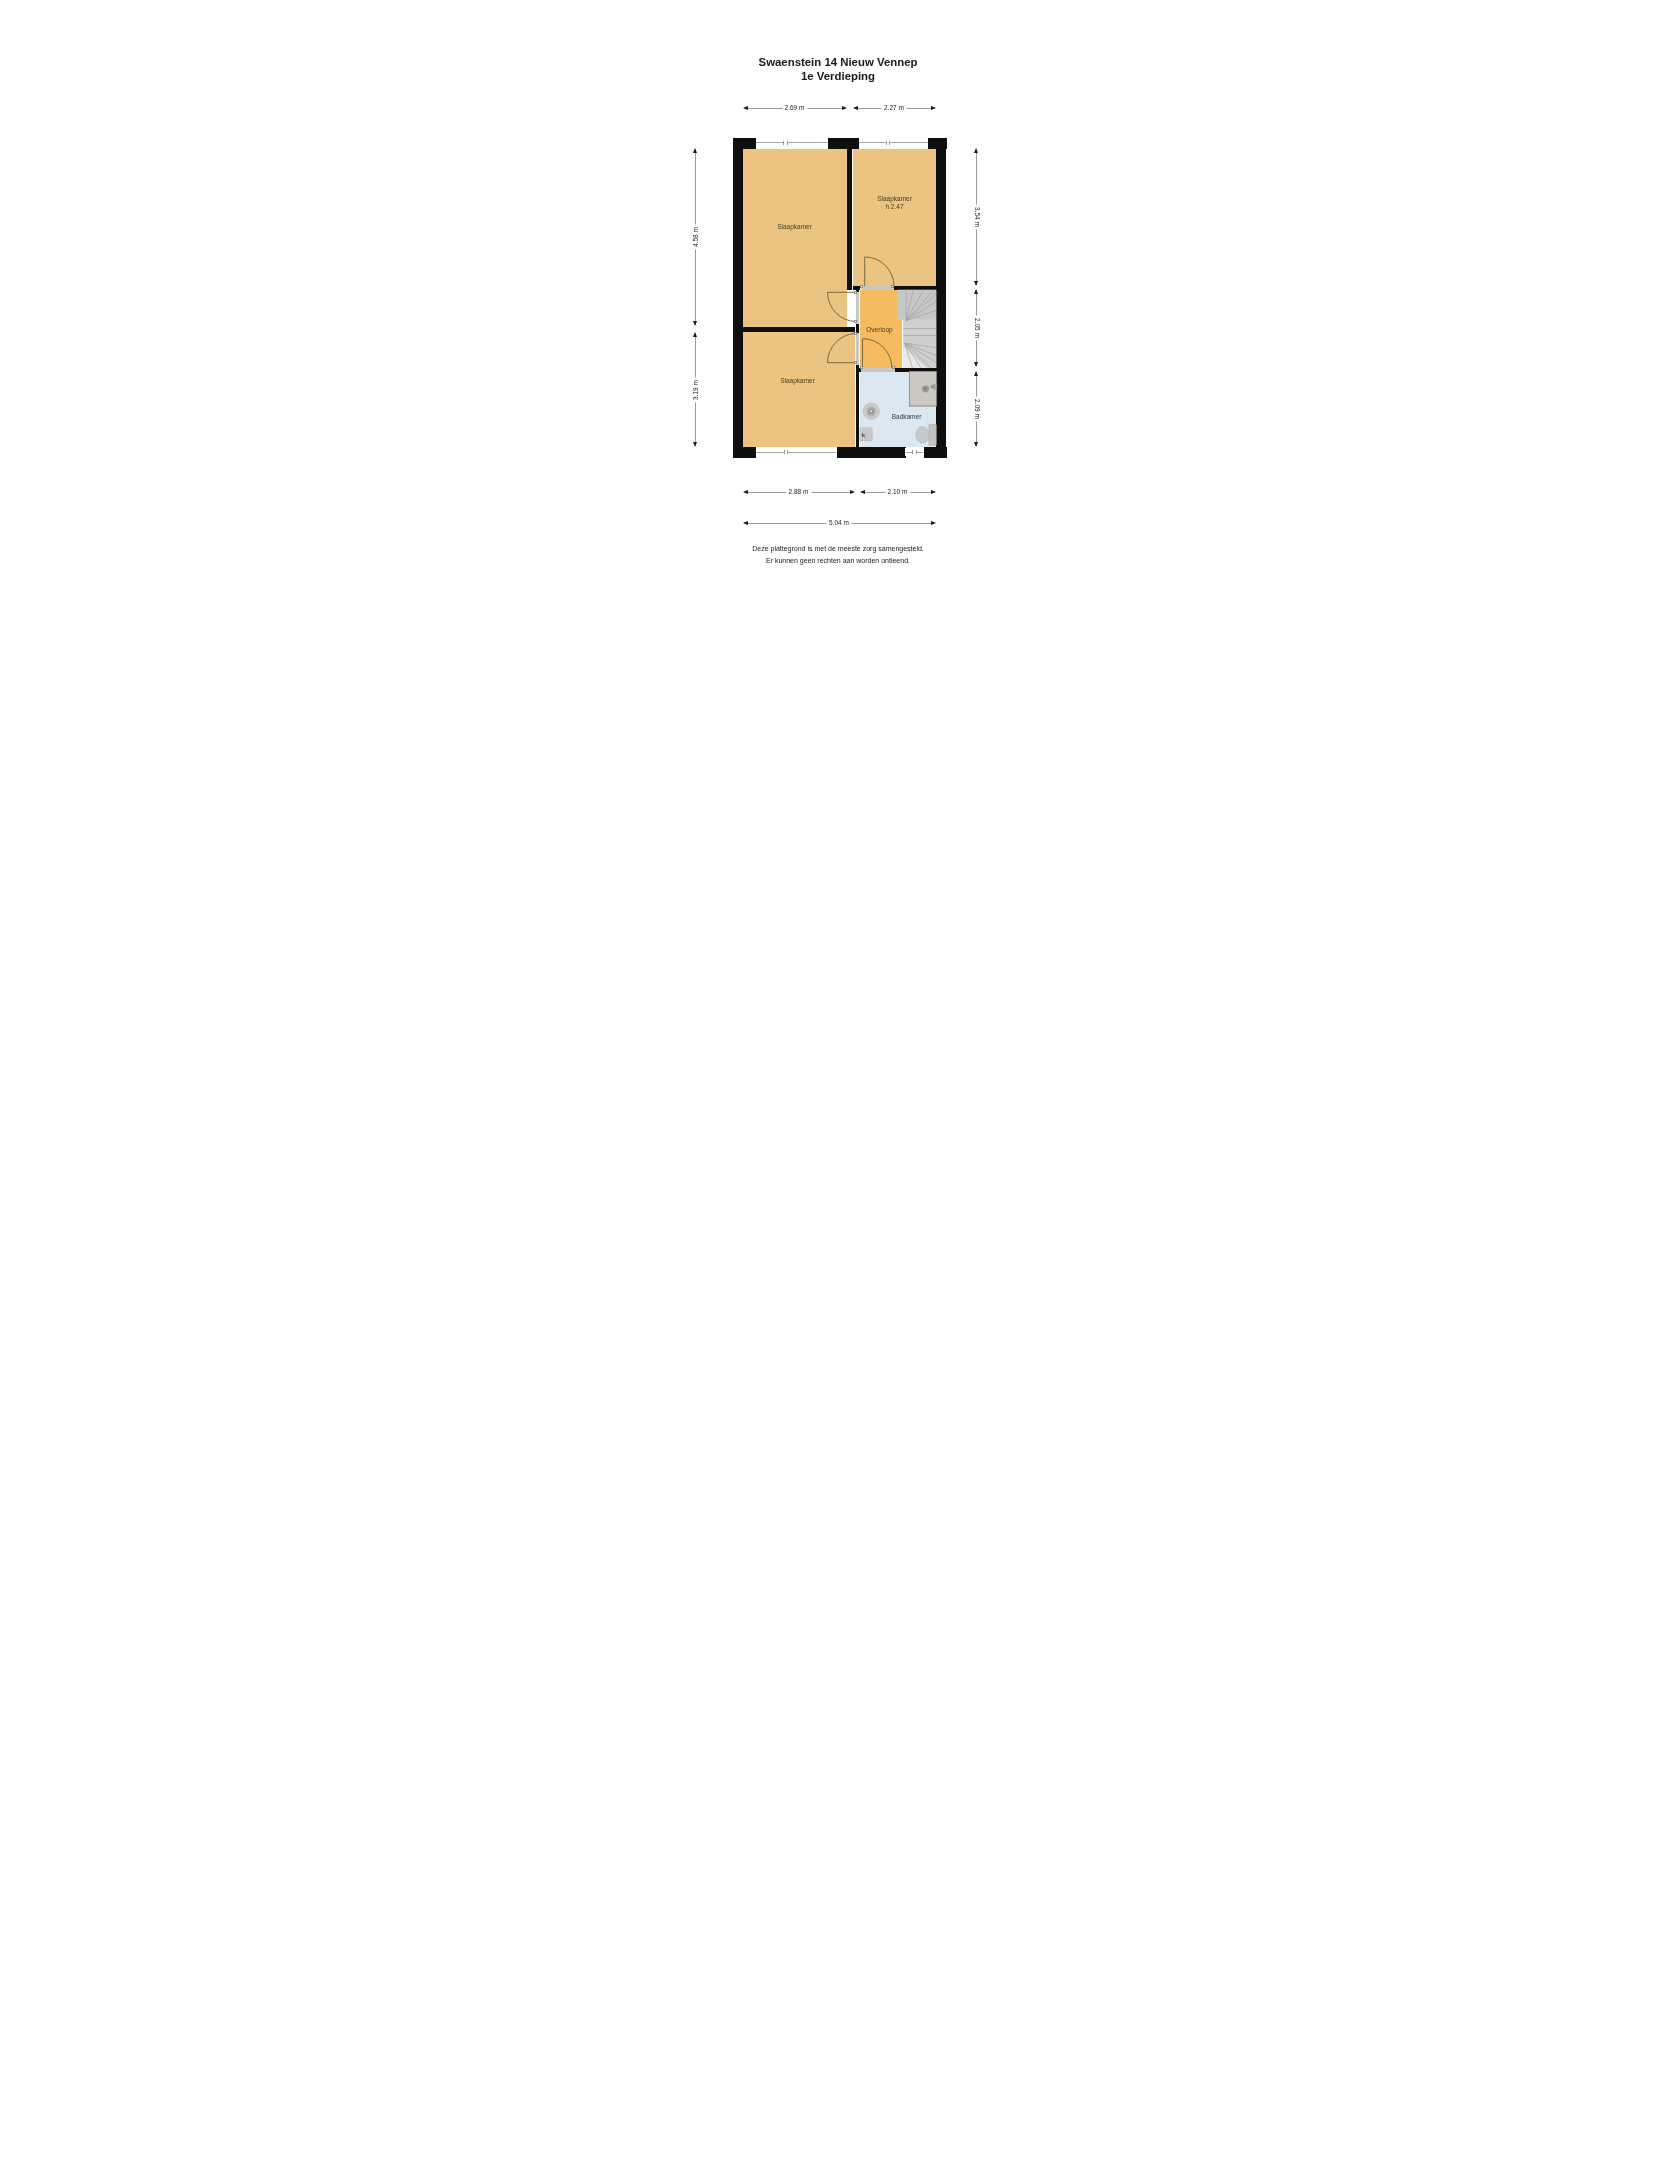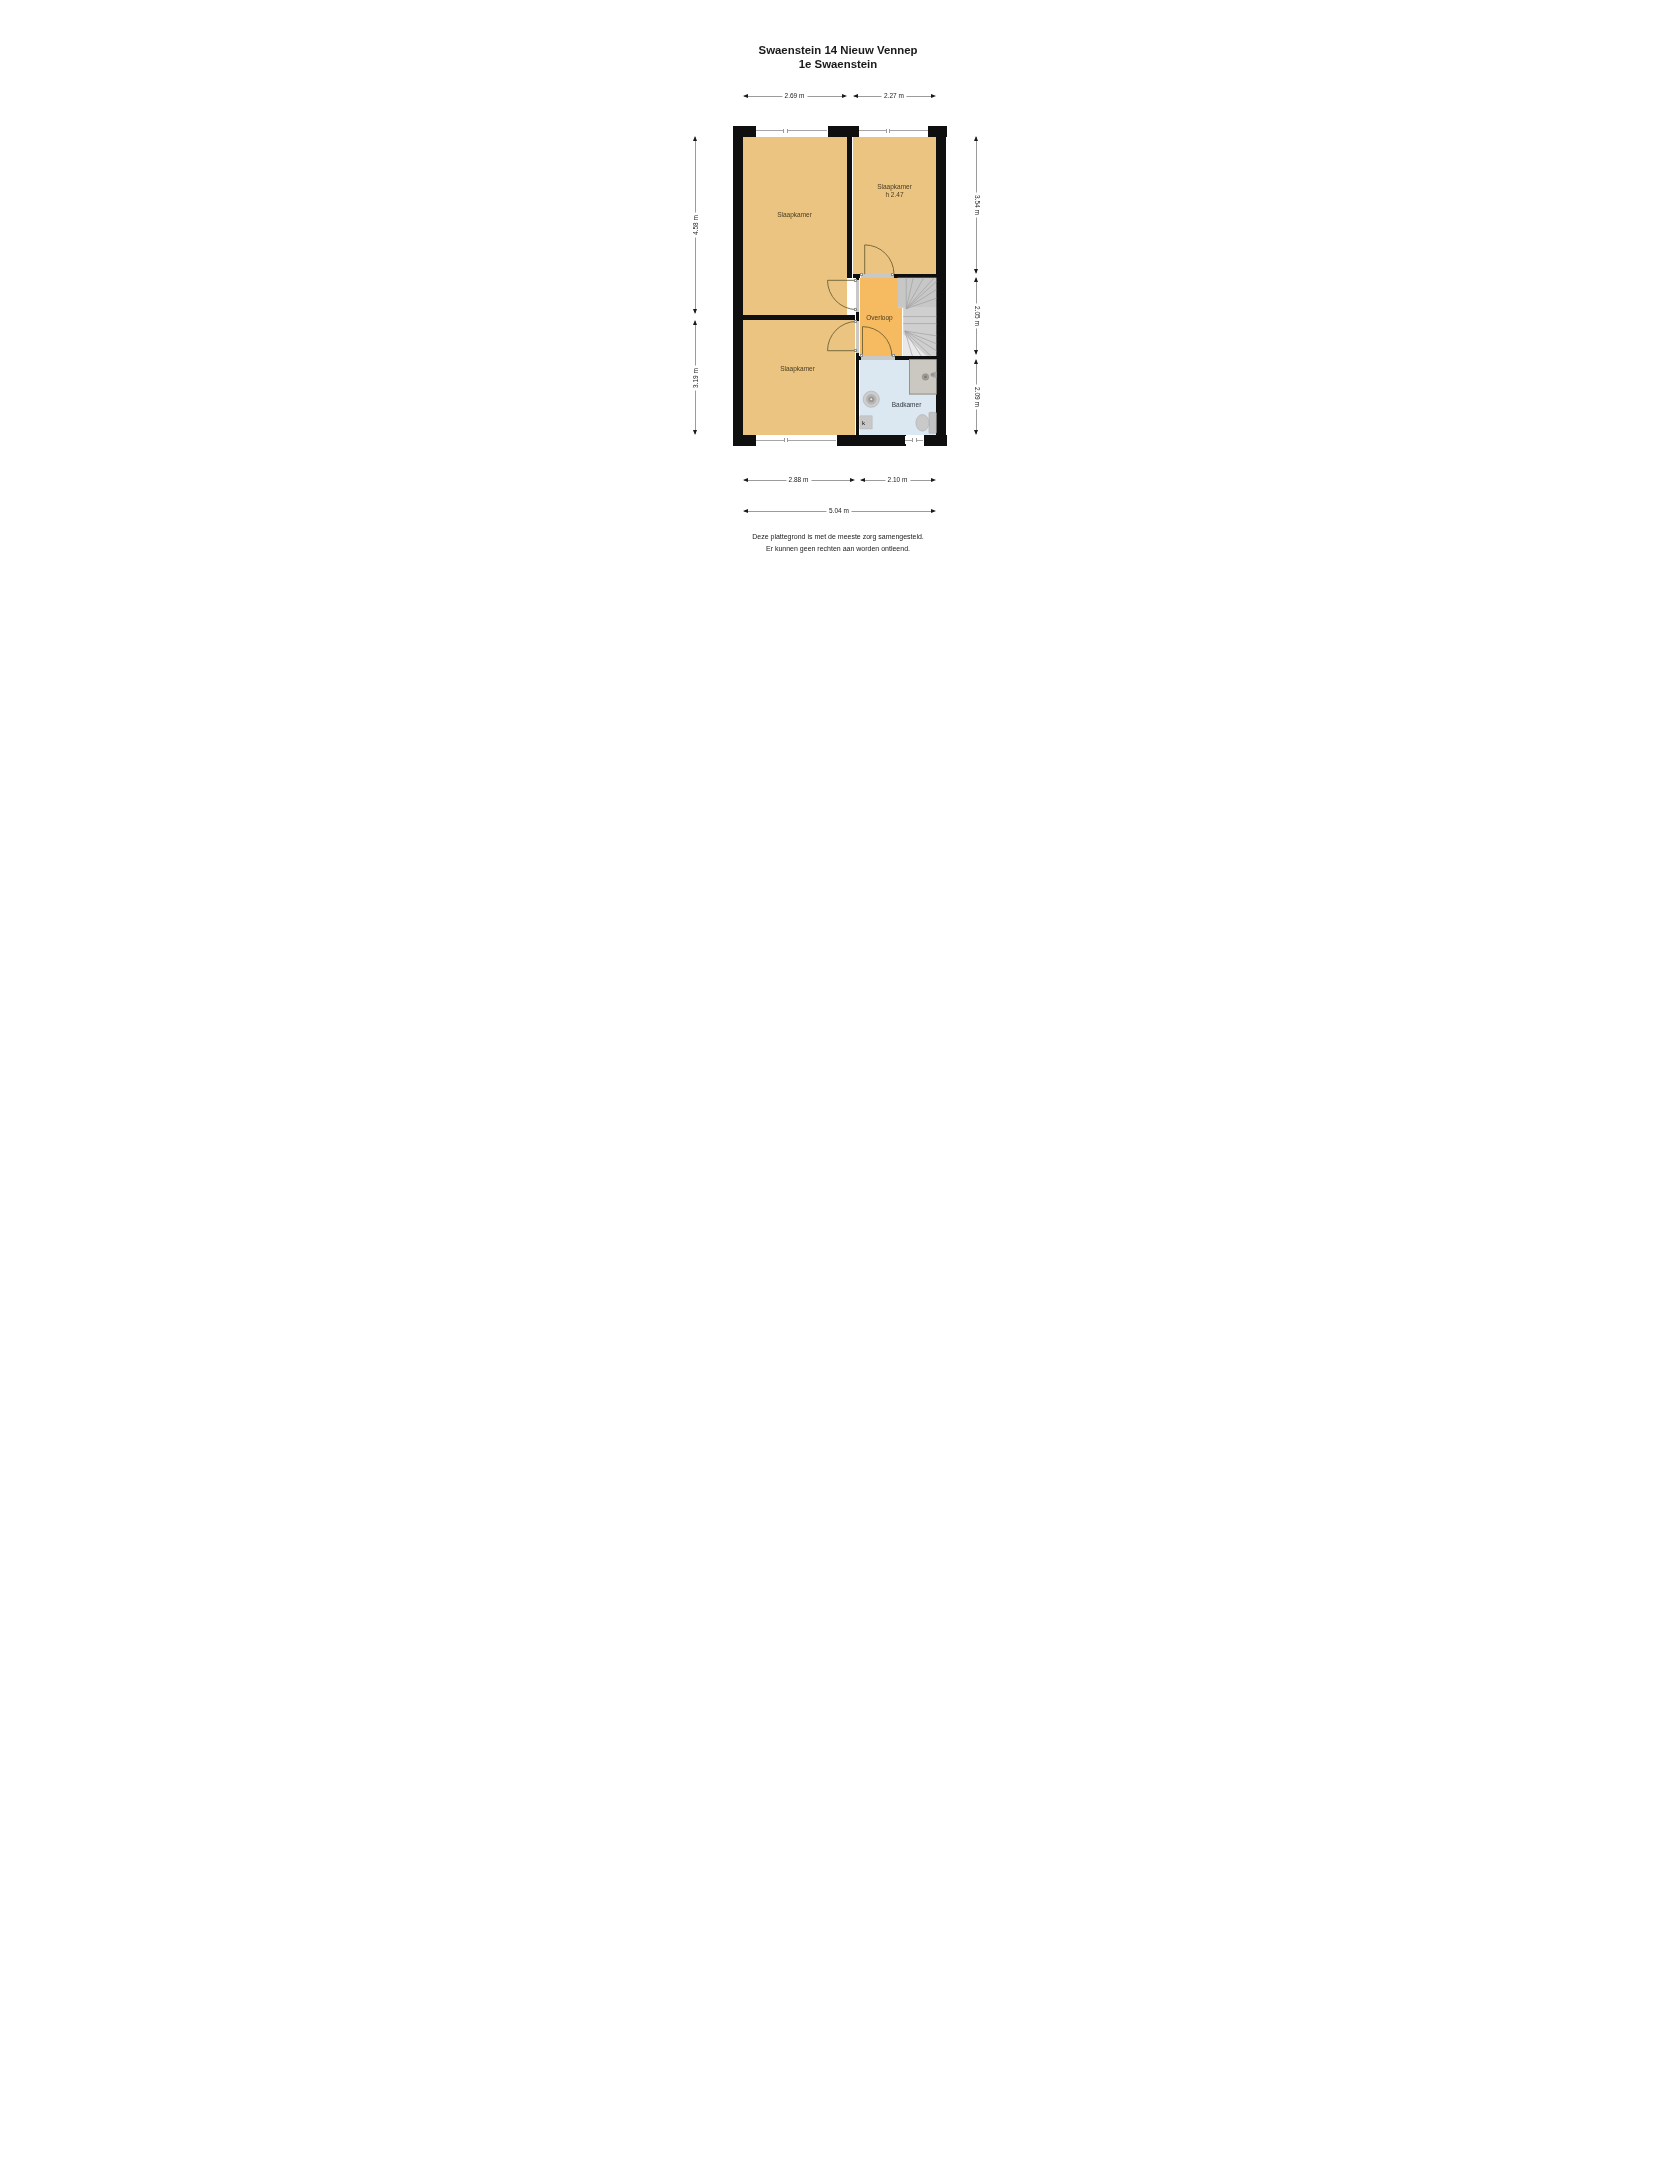--- a/index.html
+++ b/index.html
@@ -1,17 +1,17 @@
 <!DOCTYPE html>
 <html style="font-size:7px"><head>
 <meta charset="utf-8">
 <style>
   html,body{margin:0;padding:0;background:#ffffff;}
   body{font-family:"Liberation Sans","DejaVu Sans",sans-serif;}
-  .page{position:relative;width:419px;height:593px;margin:4px auto;background:#ffffff;overflow:hidden;}
+  .page{position:relative;width:419px;height:593px;margin:16px auto;background:#ffffff;overflow:hidden;}
   
   .title{position:absolute;left:0;right:0;text-align:center;color:#1a1a1a;font-weight:bold;font-size:11.4px;line-height:14px;}
   
   .plan{position:absolute;left:104px;top:122px;width:214px;height:320px;}
   .room{position:absolute;}
   .wall{position:absolute;background:#0f0f0f;}
   .win{position:absolute;background:#ffffff;}
   .win .glass{position:absolute;background:#a6a6a6;}
   .mull{position:absolute;background:#ffffff;border-left:0.7px solid #9a9a9a;border-right:0.7px solid #9a9a9a;}
   .opening{position:absolute;background:#c8c8c8;}
@@ -40,21 +40,21 @@
   .dim-v.rright .dlabel{transform:translate(-50%,-50%) rotate(90deg);}
   
   .disclaimer{position:absolute;left:0;right:0;text-align:center;font-size:7px;line-height:11.4px;color:#1a1a1a;}
 </style>
 </head>
 <body>
 
 <div class="page">
 
   <div class="title" style="top:39px;">Swaenstein 14 Nieuw Vennep</div>
-  <div class="title" style="top:53px;">1e Swaenstein</div>
+  <div class="title" style="top:53px;">1e Verdieping</div>
 
   <div class="dim dim-h" style="left:114px;top:92px;width:104px;">
     <div class="dline"></div>
     <div class="arr arr-l"></div>
     <div class="arr arr-r"></div>
     <span class="dlabel">2.69 m</span>
   </div>
   <div class="dim dim-h" style="left:224px;top:92px;width:83px;">
     <div class="dline"></div>
     <div class="arr arr-l"></div>

